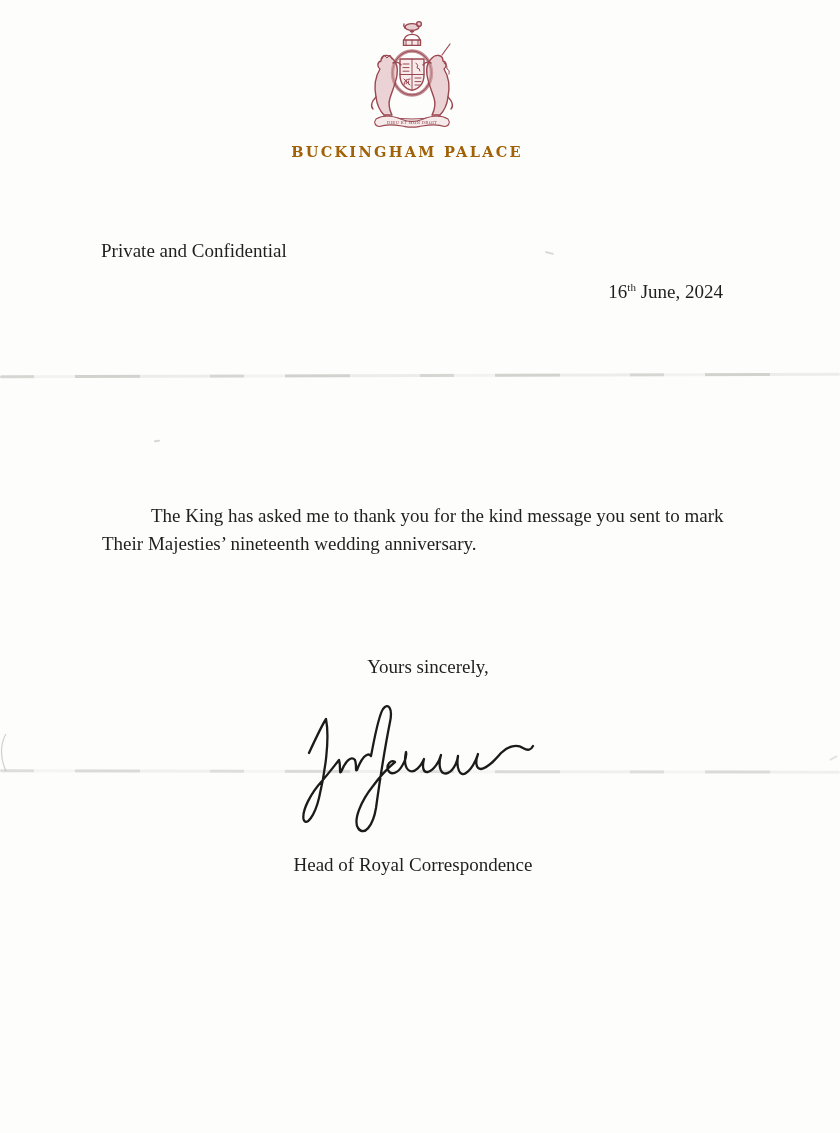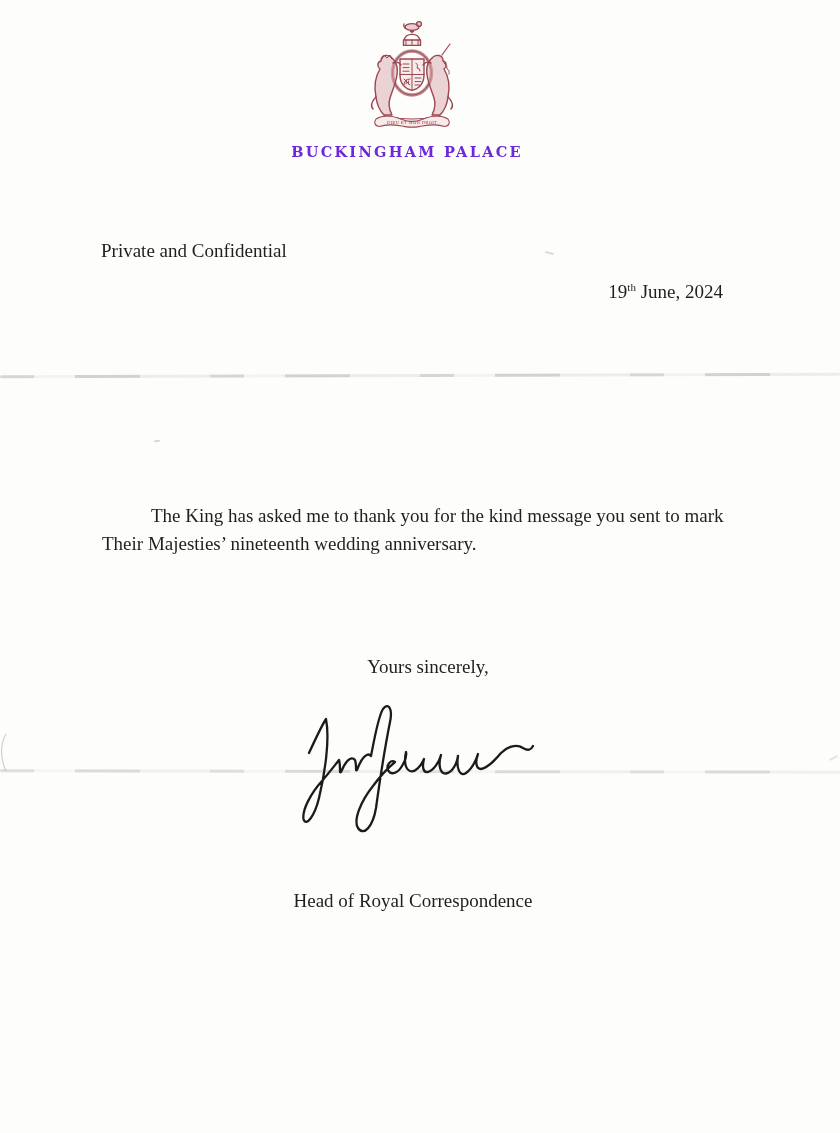--- a/index.html
+++ b/index.html
@@ -13,21 +13,21 @@
     overflow:hidden;
   }
   .crest{position:absolute;left:364px;top:18px;width:96px;height:116px;}
   .palace-name{
     position:absolute;top:143px;left:0;right:26px;
     text-align:center;
     font-family:"DejaVu Serif", serif;
     font-weight:700;
     font-size:14.5px;
     letter-spacing:2.3px;
-    color:#6d28d9;
+    color:#a16207;
   }
   .classification{
     position:absolute;left:101px;top:240px;
     font-size:19px;font-weight:400;
   }
   .date-line{
     position:absolute;top:281px;right:117px;
     font-size:19px;white-space:nowrap;
   }
   .date-line sup{font-size:11px;vertical-align:super;line-height:0;}
@@ -40,21 +40,21 @@
   }
   .para-1{top:501px;}
   .para-2{top:567px;}
   .closing{
     position:absolute;top:656px;left:0;right:10px;
     text-align:center;font-size:19px;margin-left:26px;
   }
   .signature{position:absolute;left:294px;top:699px;width:248px;height:140px;z-index:3;}
   .signer-title{
     position:absolute;top:854px;left:0;right:14px;
-    text-align:center;font-size:19px;margin-top:36px;
+    text-align:center;font-size:19px;
   }
   .fold{
     position:absolute;left:0;right:0;height:3px;z-index:1;
     background:repeating-linear-gradient(90deg,
       rgba(150,150,143,0.38) 0 34px,
       rgba(150,150,143,0.10) 34px 75px,
       rgba(150,150,143,0.42) 75px 140px,
       rgba(150,150,143,0.16) 140px 210px);
     border-radius:2px;
   }
@@ -112,21 +112,21 @@
         <path d="M12,100 C20,95 31,97.5 38,100.5 C44.5,103 51.5,103 58,100.5 C65,97.5 76,95 84,100 C86.5,103.5 85,107.5 80.5,107.5 C71,104 62,106.5 55,107.6 C50,108.4 46,108.4 41,107.6 C34,106.5 25,104 15.5,107.5 C11,107.5 9.5,103.5 12,100 Z" fill="#f6eaea" stroke-width="1.1"></path>
       </g>
       <text x="48" y="104.6" text-anchor="middle" font-size="4" letter-spacing="0.3" fill="#8e3d45" font-family="DejaVu Serif, serif">DIEU ET MON DROIT</text>
     </svg>
   </div>
 
   <div class="palace-name">BUCKINGHAM PALACE</div>
 
   <div class="classification">Private and Confidential</div>
 
-  <div class="date-line"><span>19</span><sup>th</sup><span> June, 2024</span></div>
+  <div class="date-line"><span>16</span><sup>th</sup><span> June, 2024</span></div>
 
   <div class="fold fold-1"></div>
   <div class="fold fold-2"></div>
   <div class="speck speck-1"></div>
   <div class="speck speck-2"></div>
   <div class="speck speck-3"></div>
   <div class="edge-mark">
     <svg viewBox="0 0 10 40" width="10" height="40">
       <path d="M7,1 C1,11 1,25 7,38" stroke="#b9b9b4" stroke-width="1.2" fill="none" opacity="0.65"></path>
     </svg>

